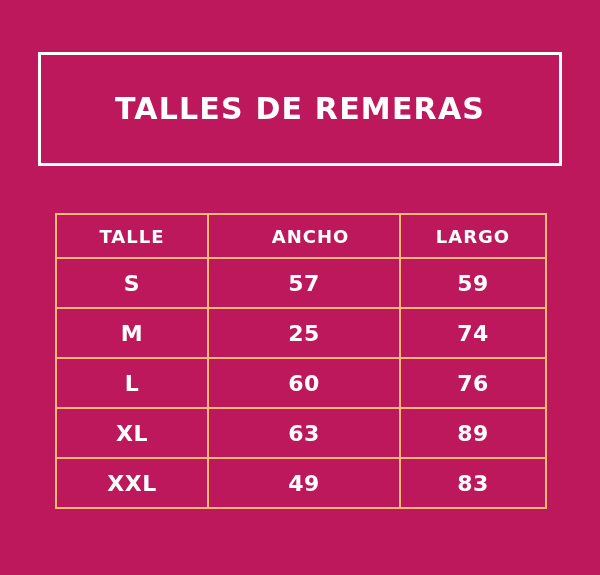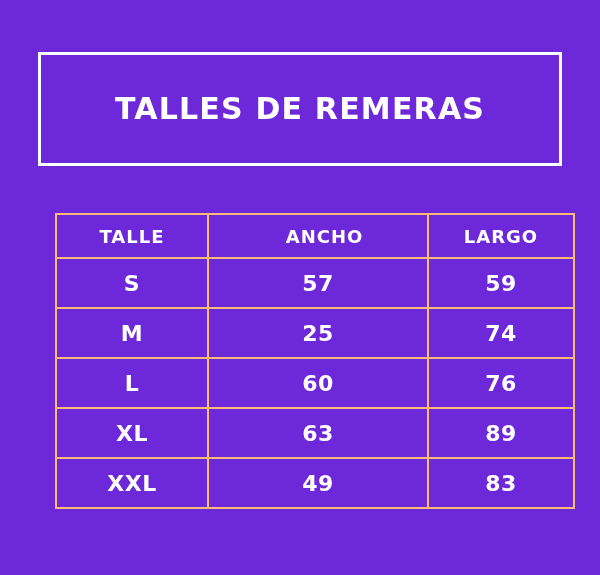--- a/index.html
+++ b/index.html
@@ -10,21 +10,21 @@
     width: 600px;
     height: 575px;
     background: #1c1c1c;
     font-family: "DejaVu Sans", sans-serif;
     overflow: hidden;
   }
   .page {
     position: relative;
     width: 600px;
     height: 575px;
-    background: #6d28d9;
+    background: #be185d;
     box-sizing: border-box;
   }
 
   
   .title-box {
     position: absolute;
     left: 38px;
     top: 52px;
     width: 524px;
     height: 114px;
@@ -68,21 +68,21 @@
     height: 44px;
     font-size: 18px;
     letter-spacing: 1px;
   }
   .size-table td {
     height: 50px;
     font-size: 22px;
     letter-spacing: 0.5px;
   }
   .col-talle  { width: 152px; }
-  .col-ancho  { width: 220px; padding-left: 14px; }
+  .col-ancho  { width: 192px; padding-left: 14px; }
   .col-largo  { width: 146px; }
 </style>
 </head>
 <body>
 
 <div class="page">
 
   <div class="title-box">
     <div class="title-line">TALLES DE REMERAS</div>
   </div>

